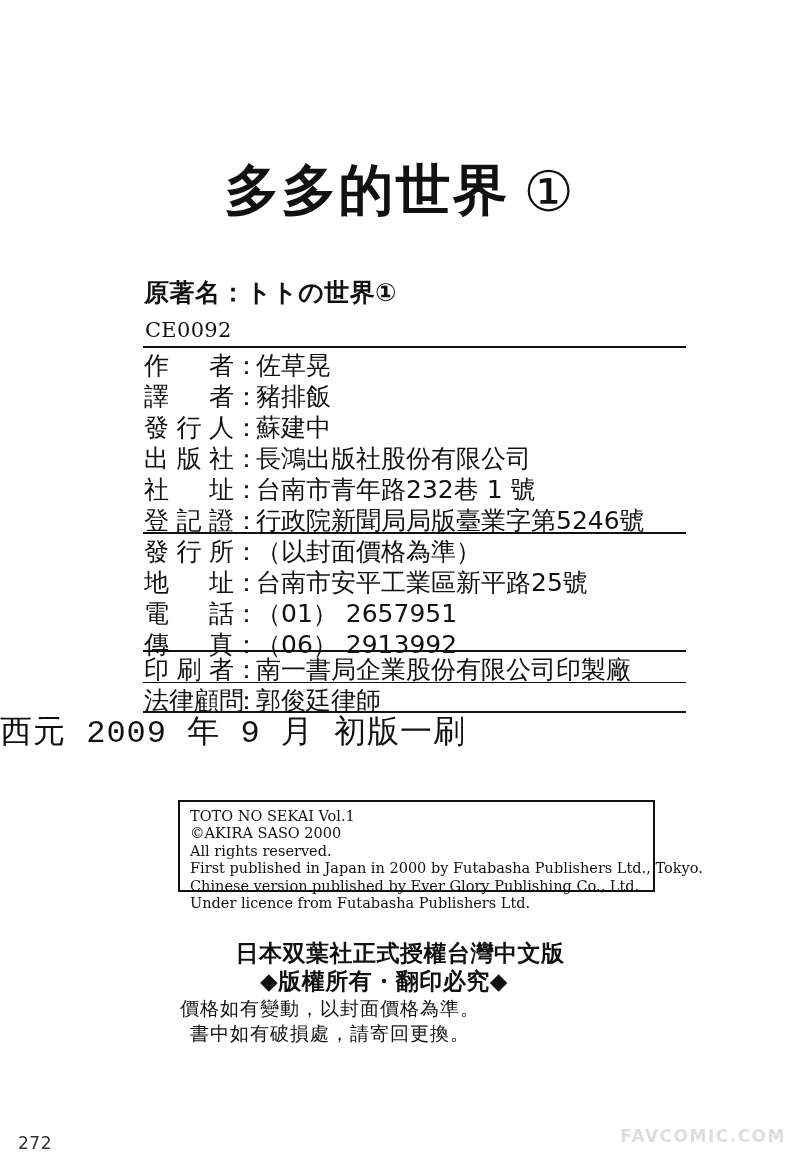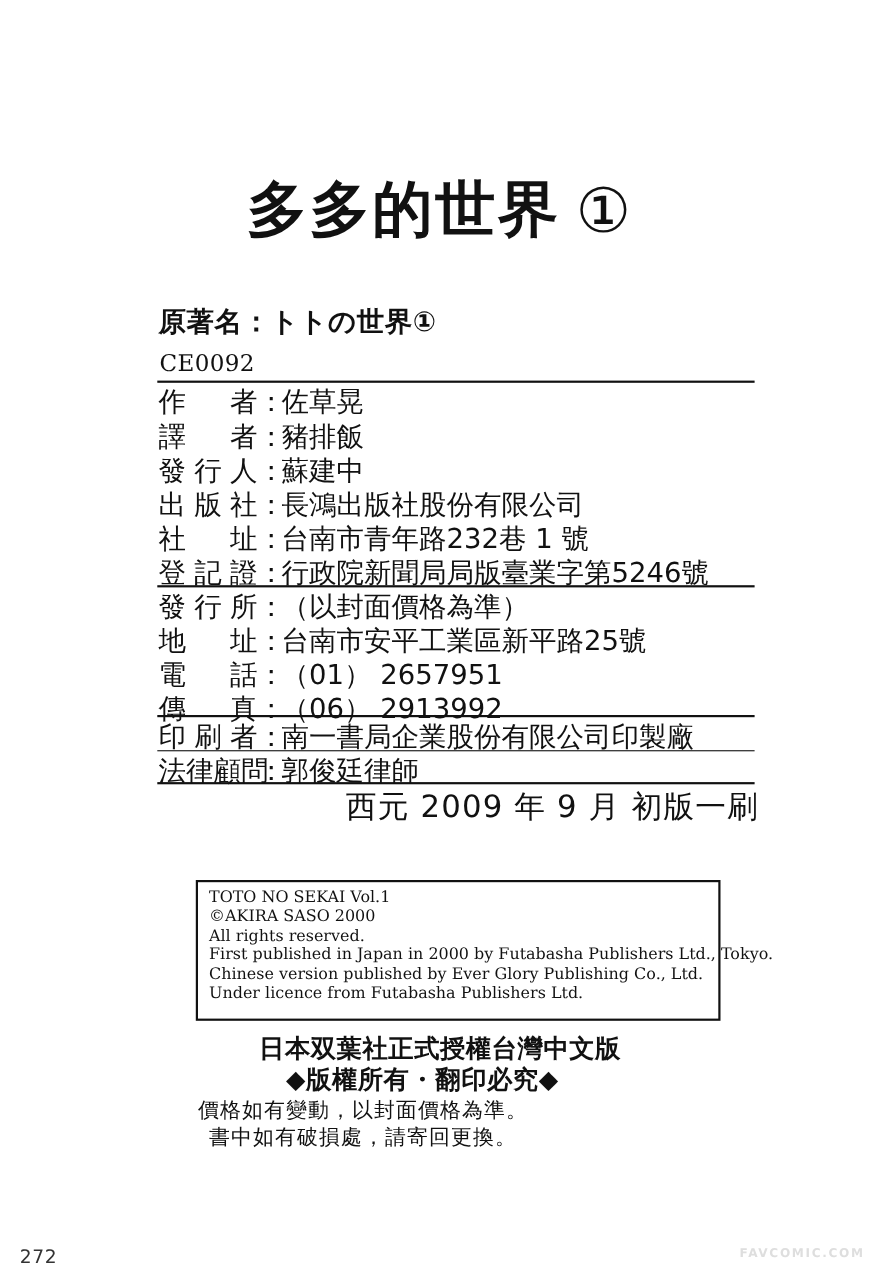--- a/index.html
+++ b/index.html
@@ -109,34 +109,34 @@
   .crow .value {
     flex: 1 1 auto;
   }
 
   
   .pubdate {
     position: absolute;
     left: 0;
     top: 718px;
     width: 690px;
-    text-align: right;
-    font-size: 28px;
+    font-size: 32px;
     line-height: 31px;
     white-space: nowrap;
     letter-spacing: 1px;
+    font-family: Liberation Mono, monospace;
   }
 
   
   .copybox {
     position: absolute;
     left: 178px;
     top: 800px;
     width: 477px;
-    height: 128px;
+    height: 92px;
     border: 2px solid #111111;
     box-sizing: border-box;
     padding: 6px 0 0 10px;
     font-family: "DejaVu Serif", "Liberation Serif", serif;
     font-size: 14.5px;
     line-height: 17.4px;
   }
   .copybox .cline { white-space: nowrap; }
 
   
@@ -183,21 +183,21 @@
     font-size: 17px;
     color: #333333;
     letter-spacing: 0.5px;
   }
 
   
   .watermark {
     position: absolute;
     right: 14px;
     bottom: 18px;
-    font-size: 11px;
+    font-size: 17px;
     font-weight: bold;
     letter-spacing: 1.5px;
     color: #dedede;
     text-shadow: 0 1px 0 #ffffff;
     user-select: none;
     text-align: right;
   }
 </style>
 </head>
 <body>

